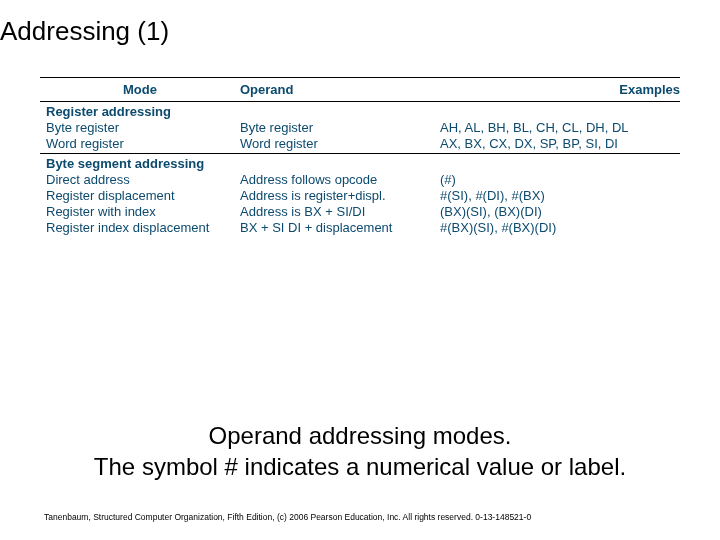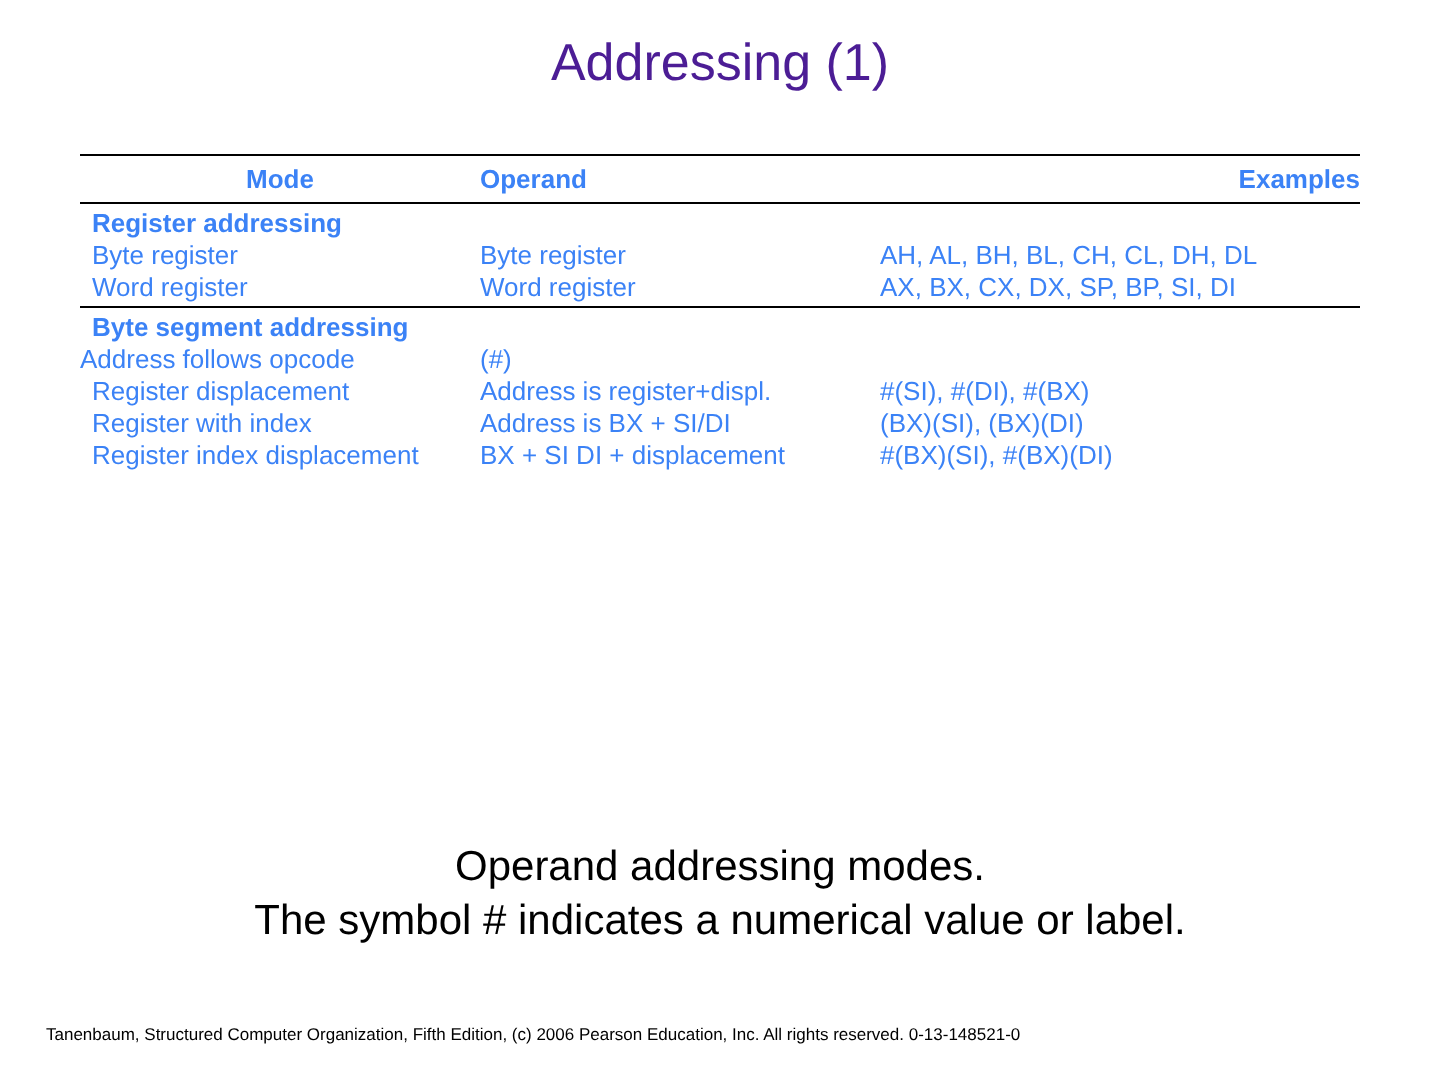--- a/index.html
+++ b/index.html
@@ -5,32 +5,32 @@
   * { box-sizing: border-box; }
   body {
     margin: 0;
     width: 720px;
     height: 540px;
     background: #fff;
     font-family: Arial, Helvetica, sans-serif;
     position: relative;
   }
   .title {
-    text-align: center;
-    color: #4c1d95;
+    text-align: left;
+    color: #000000;
     font-size: 26px;
     font-weight: normal;
     margin-top: 16px;
     margin-bottom: 30px;
   }
   .table-wrap {
     width: 640px;
     margin: 0 auto;
     font-size: 13px;
-    color: #3b82f6;
+    color: #0c4a6e;
   }
   .hr-top, .hr-mid, .hr-bot {
     border: none;
     border-top: 1.2px solid #000;
     margin: 0;
   }
   .row {
     display: flex;
   }
   .col1 { width: 200px; padding-left: 6px; }
@@ -48,31 +48,31 @@
     font-weight: bold;
     padding-top: 2px;
     padding-bottom: 1px;
     padding-left: 6px;
   }
   .drow {
     line-height: 1.25;
   }
   .caption {
     text-align: center;
-    font-size: 21px;
+    font-size: 24px;
     color: #000;
     position: absolute;
     width: 100%;
     top: 420px;
   }
   .caption div { line-height: 1.3; }
   .footer {
     position: absolute;
     bottom: 18px;
-    left: 23px;
+    left: 44px;
     font-size: 8.5px;
     color: #000;
   }
 </style>
 </head>
 <body>
 
 <div class="title">Addressing (1)</div>
 
 <div class="table-wrap">
@@ -92,20 +92,21 @@
   </div>
   <div class="row drow">
     <div class="col1">Word register</div>
     <div class="col2">Word register</div>
     <div class="col3">AX, BX, CX, DX, SP, BP, SI, DI</div>
   </div>
   <hr class="hr-mid">
 
   <div class="section">Byte segment addressing</div>
   <div class="row drow">
+    <div class="col1">Direct address</div>
     <div class="col2">Address follows opcode</div>
     <div class="col3">(#)</div>
   </div>
   <div class="row drow">
     <div class="col1">Register displacement</div>
     <div class="col2">Address is register+displ.</div>
     <div class="col3">#(SI), #(DI), #(BX)</div>
   </div>
   <div class="row drow">
     <div class="col1">Register with index</div>

